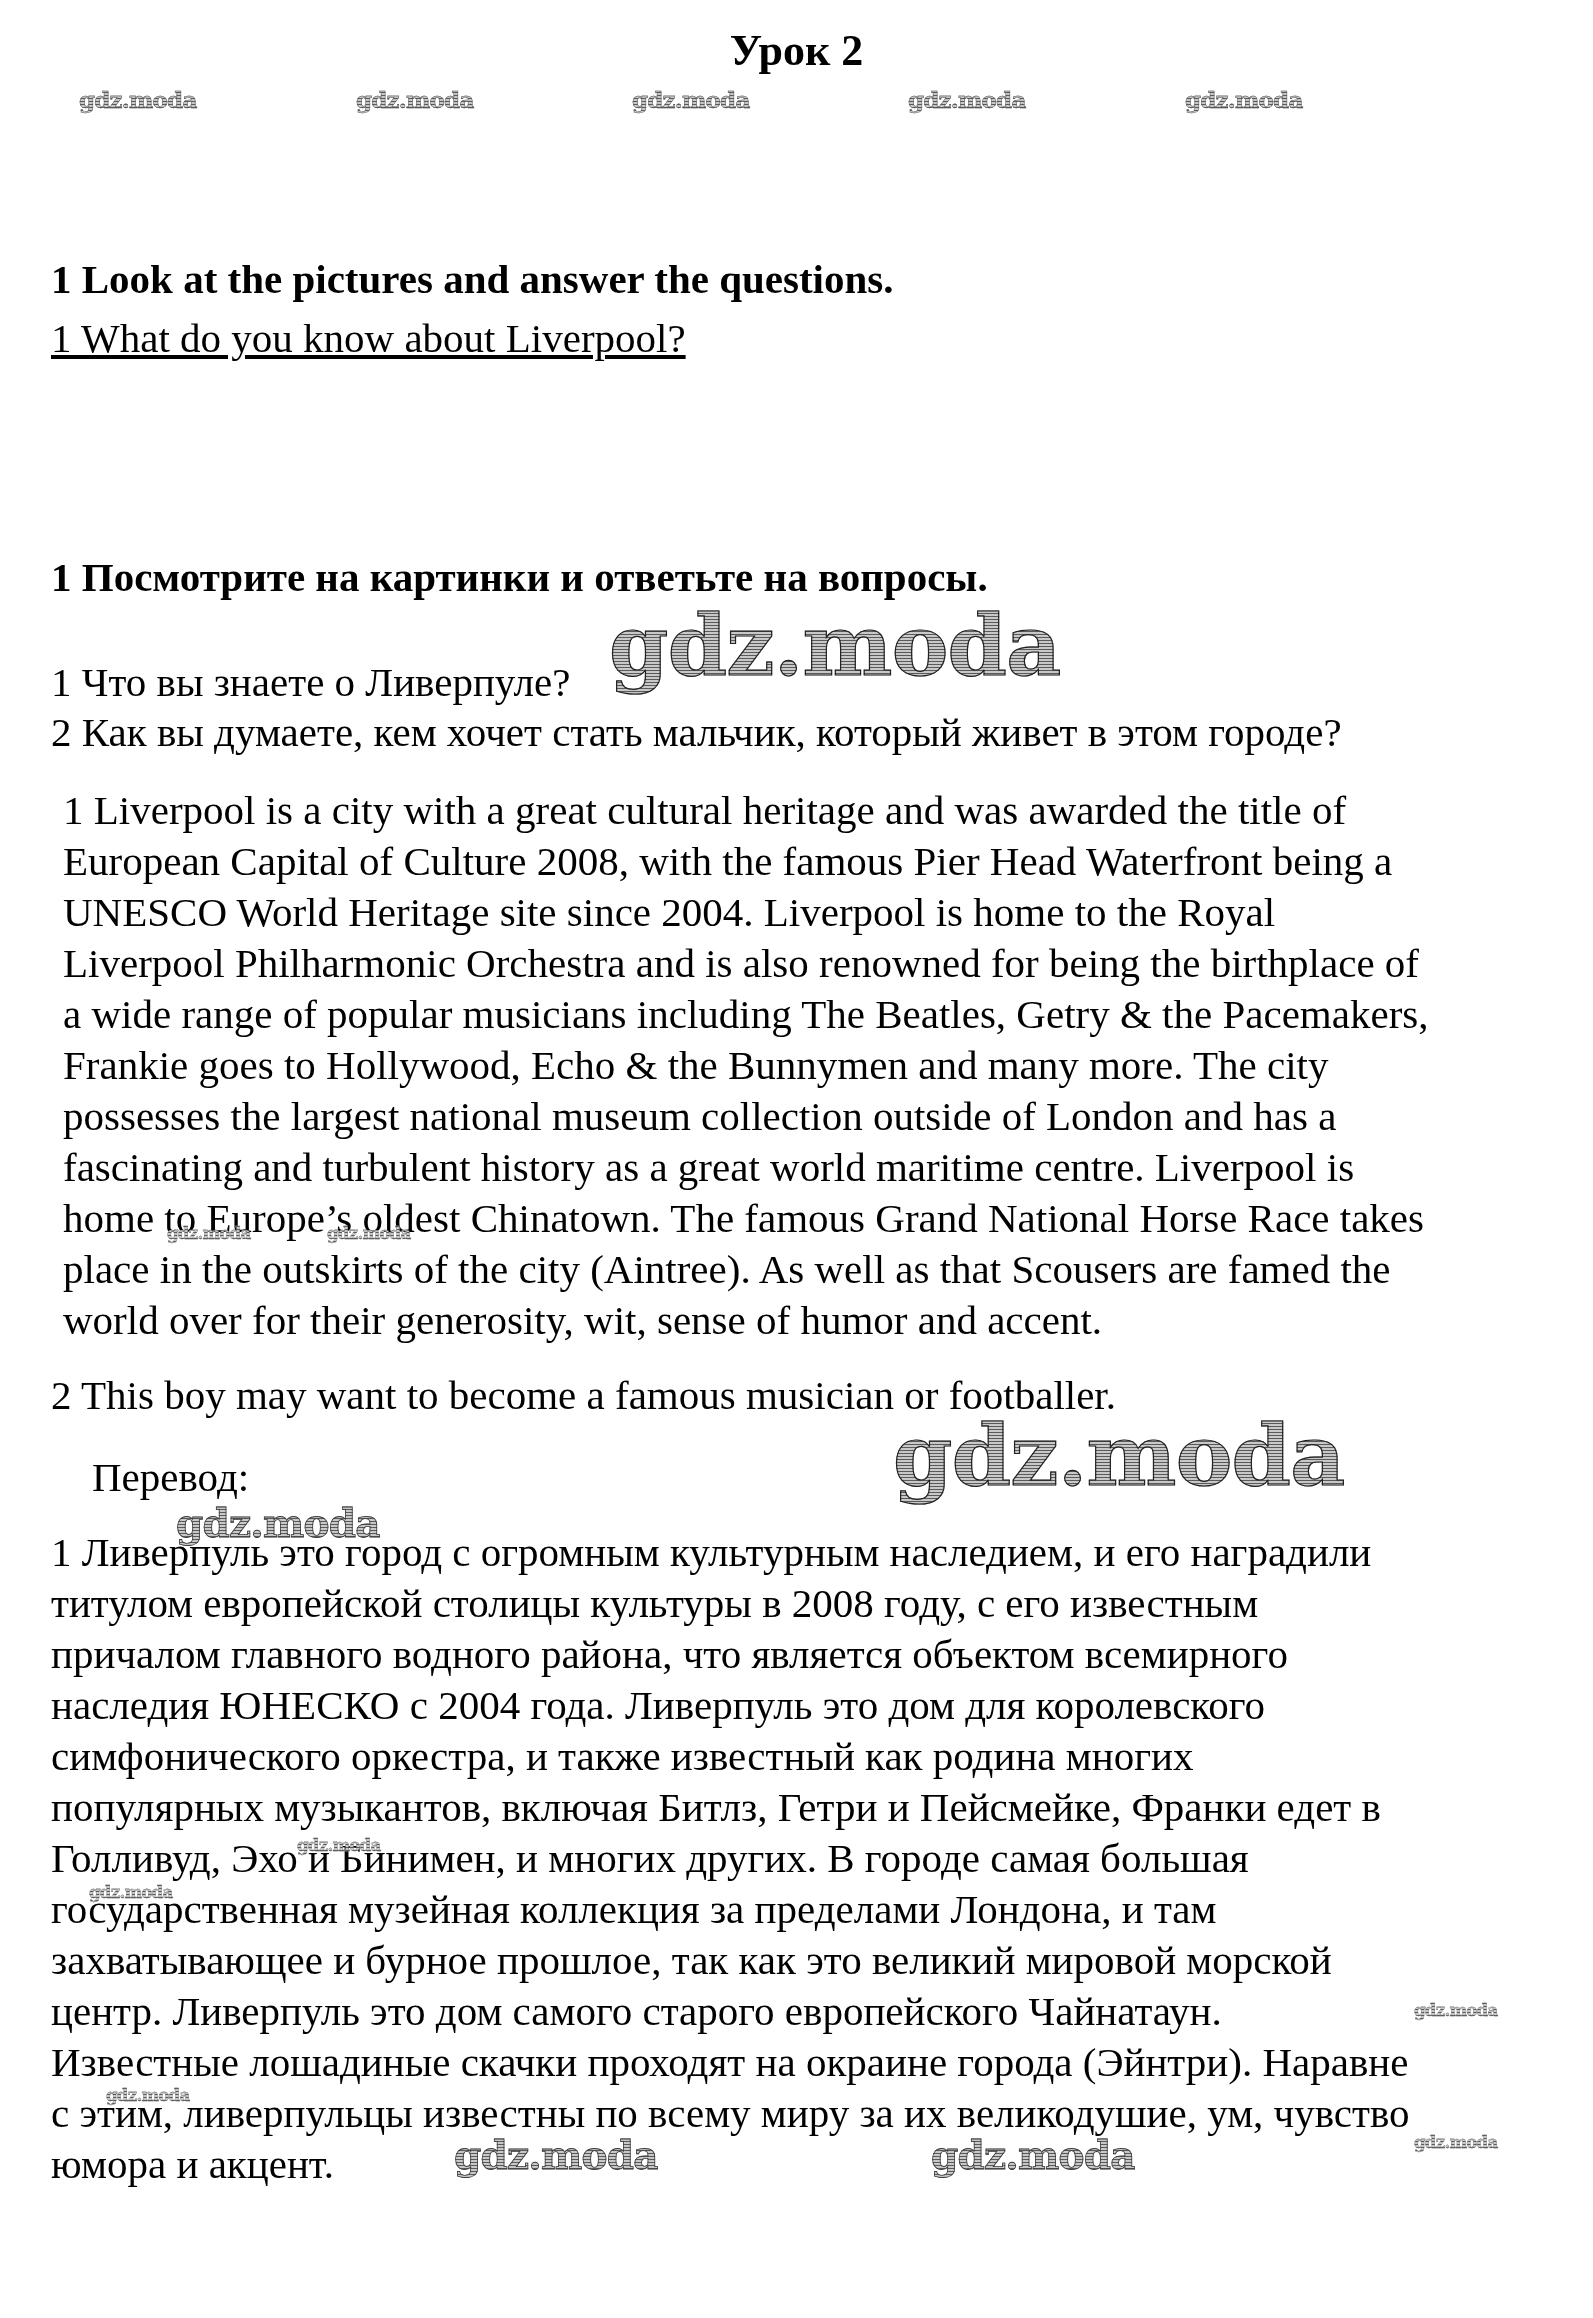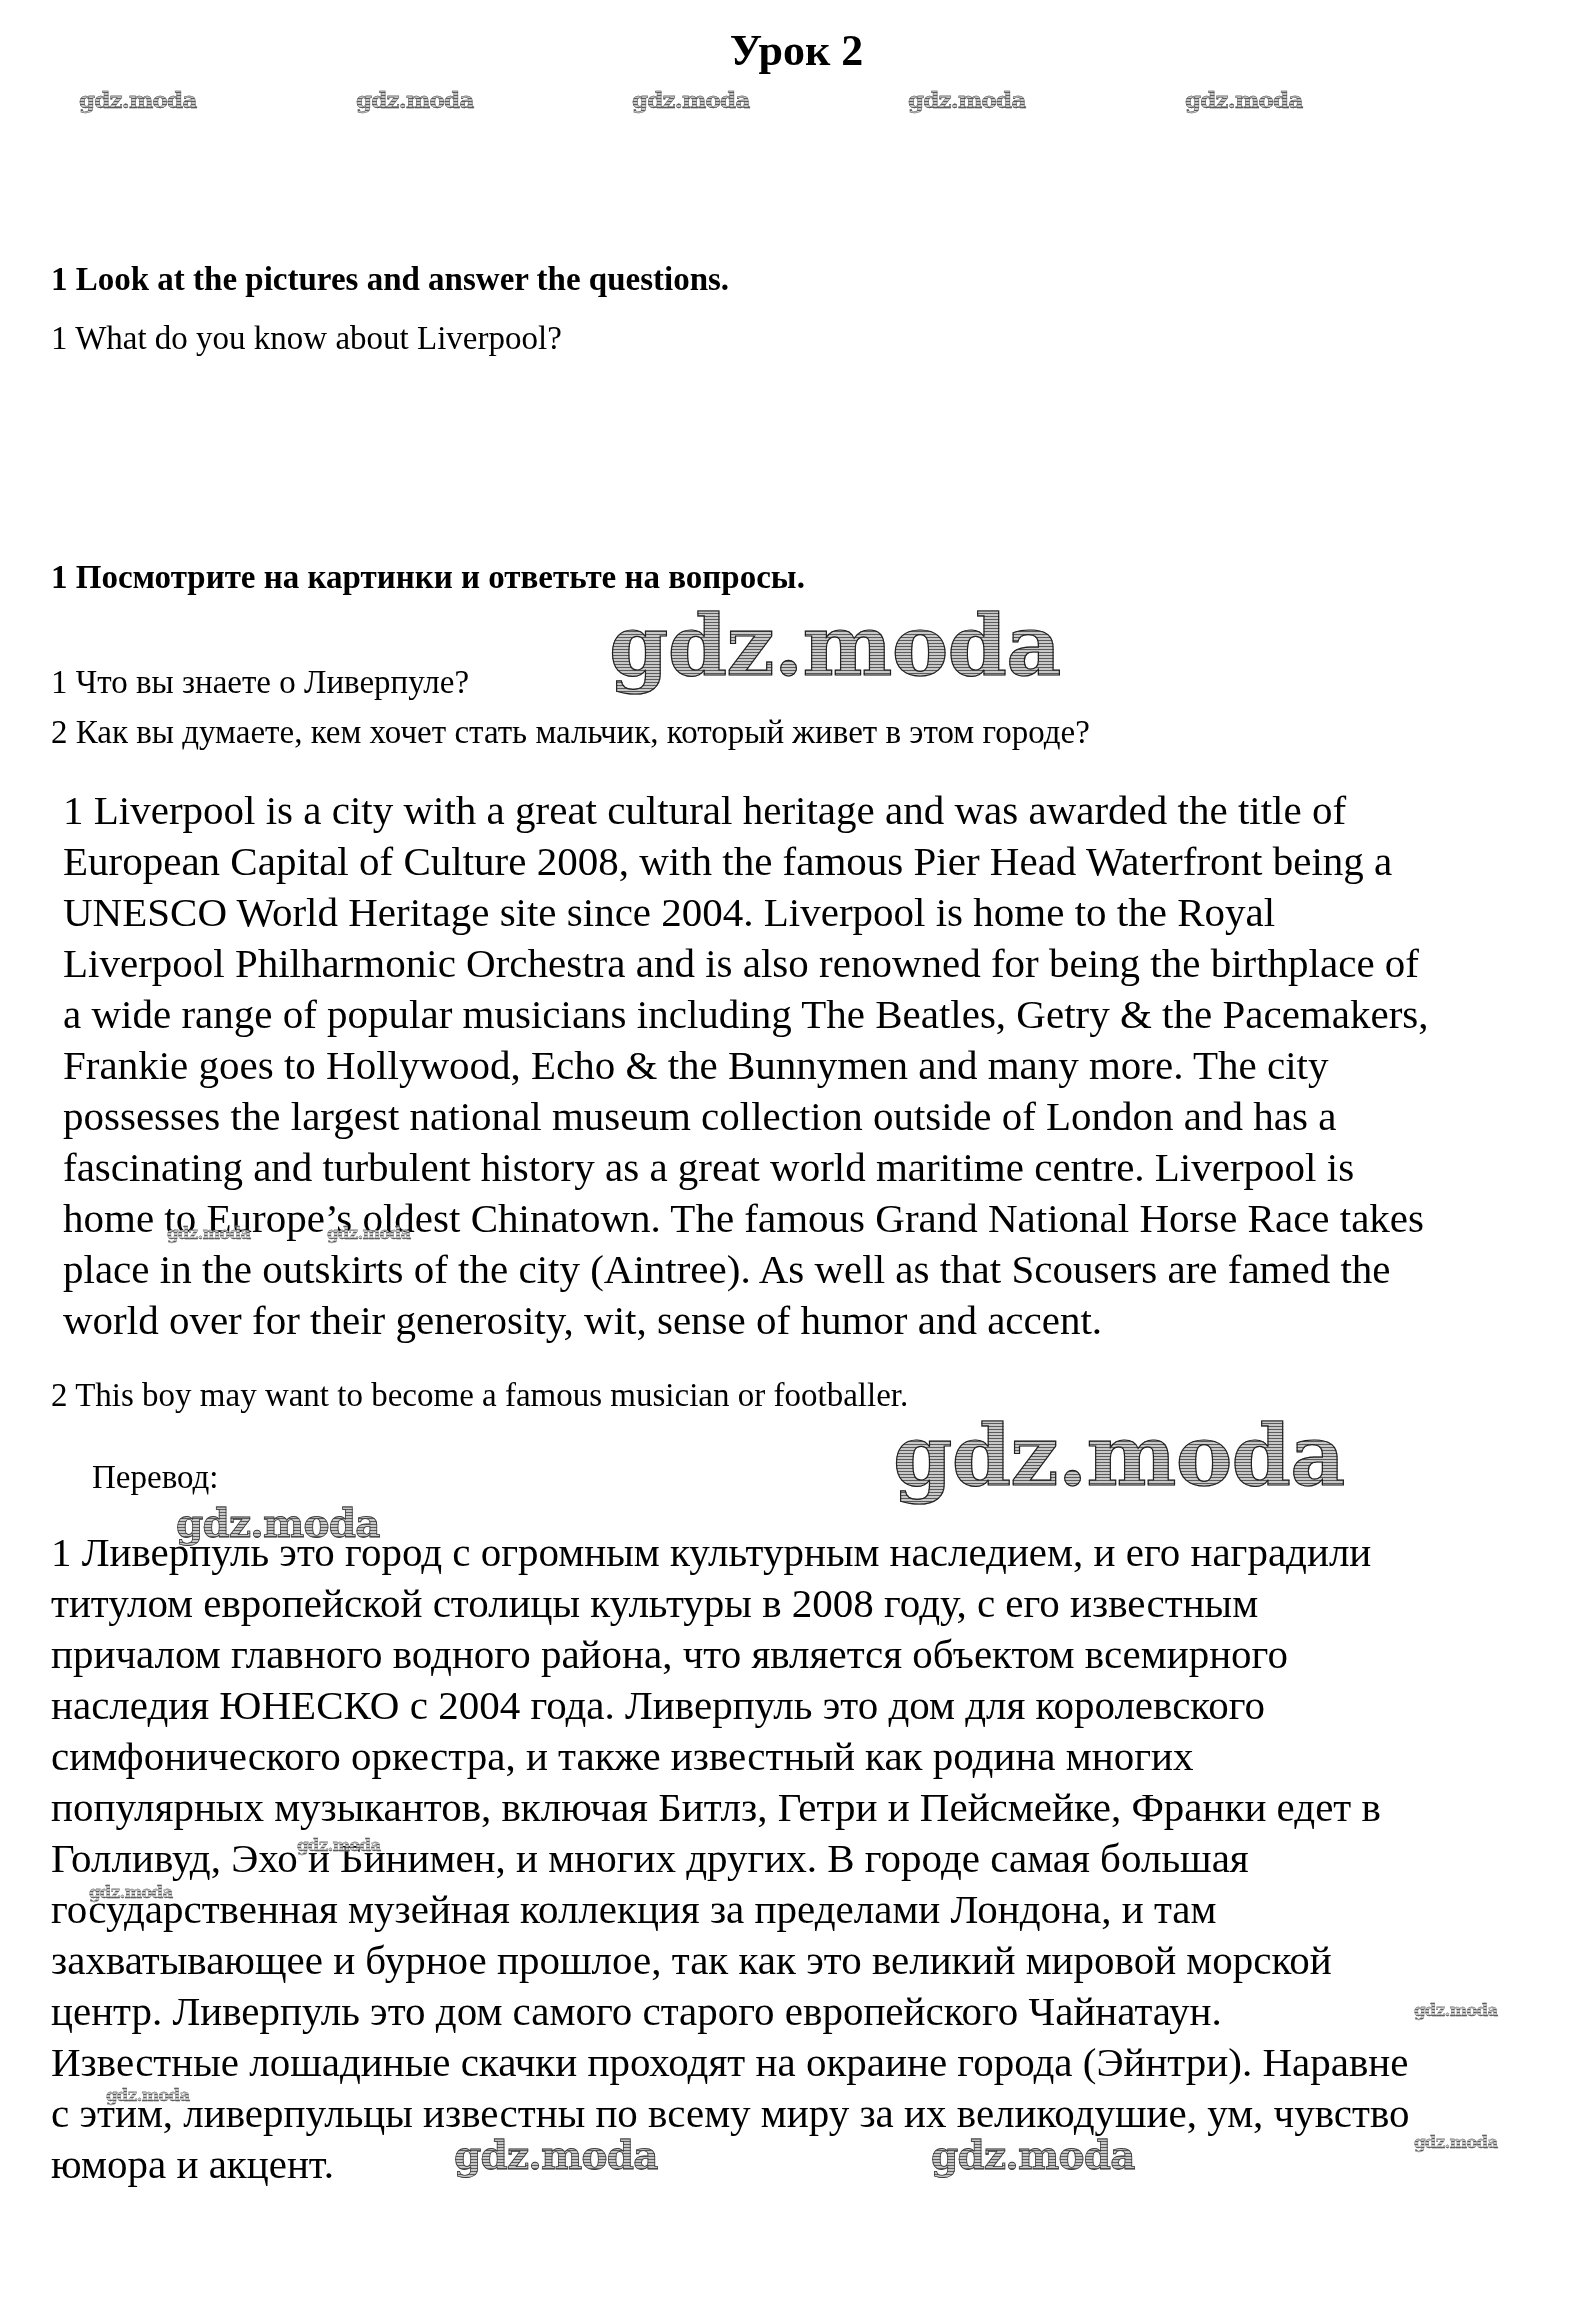--- a/index.html
+++ b/index.html
@@ -5,21 +5,21 @@
   html, body { margin: 0; padding: 0; background: #ffffff; }
   body {
     width: 1593px; height: 2319px; position: relative; overflow: hidden;
     font-family: "Liberation Serif", "DejaVu Serif", serif; color: #000;
   }
   .page { position: absolute; left: 0; top: 12px; width: 1593px; height: 2319px; }
   .title {
     position: absolute; left: 0; width: 1593px; top: 10.6px; text-align: center;
     font-weight: bold; font-size: 44px; line-height: 55px;
   }
-  .line { position: absolute; left: 51px; white-space: nowrap; font-size: 33px; line-height: 50px; }
+  .line { position: absolute; left: 51px; white-space: nowrap; font-size: 41px; line-height: 50px; }
   .bold { font-weight: bold; }
   .para { position: absolute; left: 51px; width: 1506px; font-size: 41px; line-height: 51px; }
   .para .pl { display: block; white-space: nowrap; }
   .wm {
     position: absolute; white-space: nowrap; font-family: "DejaVu Serif", "Liberation Serif", serif;
     font-weight: bold; color: #8c8c8c; letter-spacing: -0.8px;
     -webkit-text-stroke: 0.8px #3a3a3a;
     background: repeating-linear-gradient(180deg, #5a5a5a 0 1.5px, #c8c8c8 1.5px 3px);
     -webkit-background-clip: text; background-clip: text; text-align: center; -webkit-text-fill-color: transparent;
   }
@@ -35,21 +35,21 @@
 
   <div class="title">Урок 2</div>
 
   <div class="wm small" style="left:79px;top:74px;">gdz.moda</div>
   <div class="wm small" style="left:356px;top:74px;">gdz.moda</div>
   <div class="wm small" style="left:632px;top:74px;">gdz.moda</div>
   <div class="wm small" style="left:908px;top:74px;">gdz.moda</div>
   <div class="wm small" style="left:1185px;top:74px;">gdz.moda</div>
 
   <div class="line bold" style="top:242px;">1 Look at the pictures and answer the questions.</div>
-  <div class="line" style="top:301px;">1 What do you know about Liverpool?</div>
+  <div class="line" style="top:301px;text-decoration:underline;">1 What do you know about Liverpool?</div>
 
   <div class="line bold" style="top:540px;">1 Посмотрите на картинки и ответьте на вопросы.</div>
   <div class="line" style="top:645px;">1 Что вы знаете о Ливерпуле?</div>
   <div class="line" style="top:695px;">2 Как вы думаете, кем хочет стать мальчик, который живет в этом городе?</div>
   <div class="wm big" style="left:609px;top:583px;">gdz.moda</div>
 
   <div class="para" style="top:773px;margin-left:12px;">
     <span class="pl">1 Liverpool is a city with a great cultural heritage and was awarded the title of</span>
     <span class="pl">European Capital of Culture 2008, with the famous Pier Head Waterfront being a</span>
     <span class="pl">UNESCO World Heritage site since 2004. Liverpool is home to the Royal</span>

